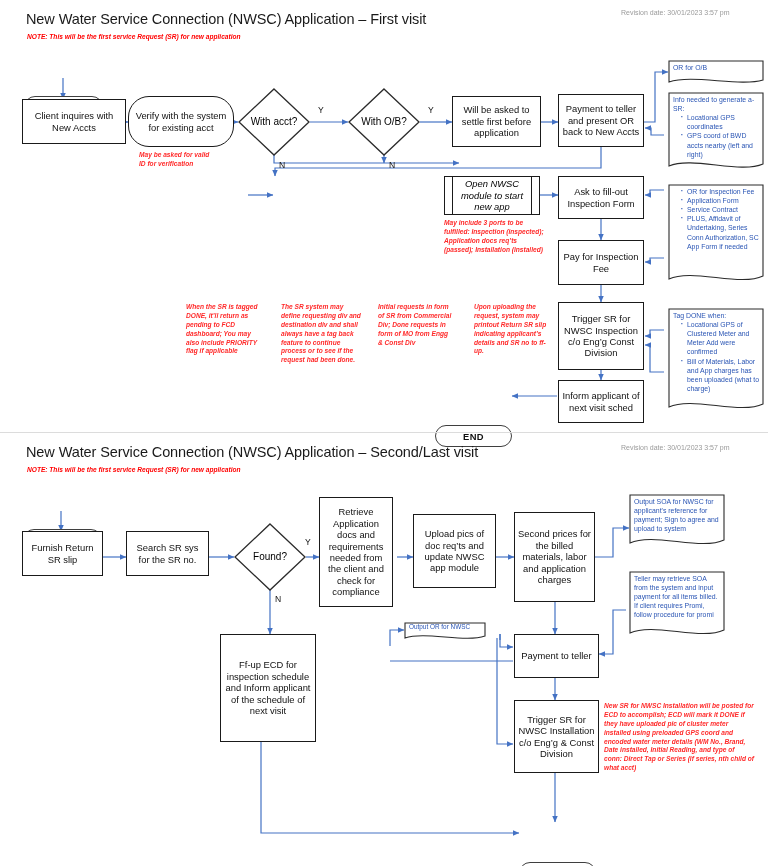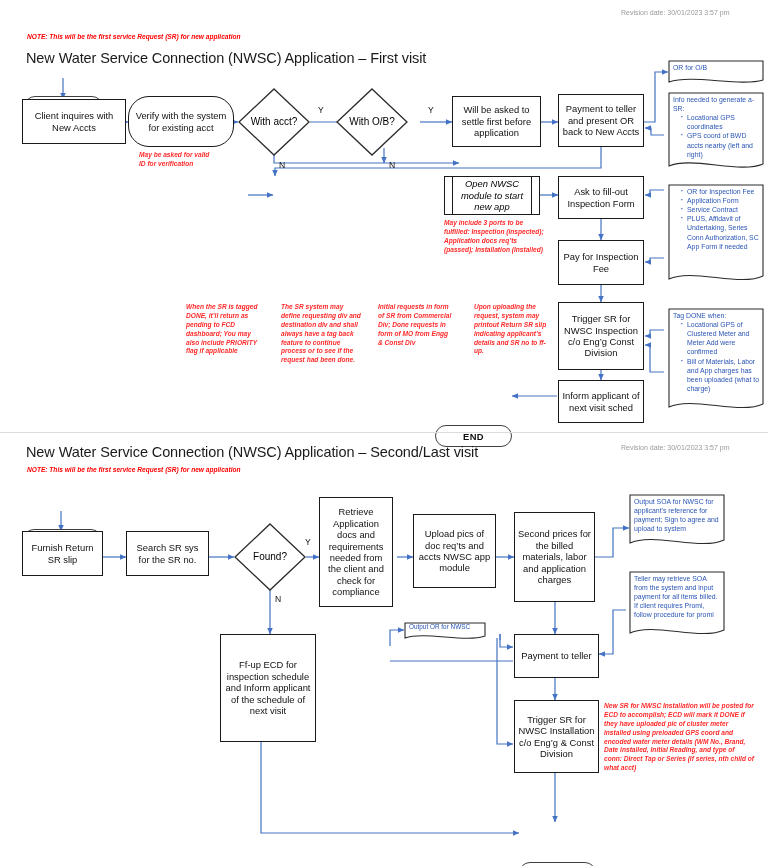--- a/index.html
+++ b/index.html
@@ -41,21 +41,21 @@
 
   .edge{position:absolute;left:0;top:0;width:768px;height:866px;pointer-events:none;}
   .lbl{position:absolute;font-size:8.6px;color:#111;}
   .hr{position:absolute;left:0;width:768px;border-top:1px solid #dcdcdc;}
 </style>
 </head>
 <body>
 
 <div class="canvas">
 
-  <div class="title" style="left:26px;top:11px;margin-top:39px;">New Water Service Connection (NWSC) Application – First visit</div>
+  <div class="title" style="left:26px;top:11px;">New Water Service Connection (NWSC) Application – First visit</div>
   <div class="note" style="left:27px;top:33px;">NOTE: This will be the first service Request (SR) for new application</div>
   <div class="revdate" style="left:621px;top:9px;">Revision date:  30/01/2023 3:57 pm</div>
 
   <svg class="edge">
     <defs>
       <marker id="ah" markerWidth="6" markerHeight="6" refX="5.2" refY="3" orient="auto">
         <path d="M0,0.6 L5.4,3 L0,5.4 z" fill="#4472c4"></path>
       </marker>
     </defs>
     <g stroke="#4472c4" stroke-width="1.2" fill="none" marker-end="url(#ah)">
@@ -107,21 +107,21 @@
   <div class="box" style="left:22px;top:99px;width:104px;height:45px;">Client inquires with New Accts</div>
   <div class="box" style="left:128px;top:96px;width:106px;height:51px;border-radius:21px;">Verify with the system for existing acct</div>
 
   <div class="diamond" style="left:238px;top:88px;width:72px;height:68px;">
     <svg class="dshape" viewBox="0 0 72 68">
       <polygon points="36,1 71,34 36,67 1,34" fill="#fff" stroke="#2b2b2b" stroke-width="1.3"></polygon>
     </svg>
     <div class="dlabel">With acct?</div>
   </div>
 
-  <div class="diamond" style="left:336px;top:88px;width:72px;height:68px;">
+  <div class="diamond" style="left:348px;top:88px;width:72px;height:68px;">
     <svg class="dshape" viewBox="0 0 72 68">
       <polygon points="36,1 71,34 36,67 1,34" fill="#fff" stroke="#2b2b2b" stroke-width="1.3"></polygon>
     </svg>
     <div class="dlabel">With O/B?</div>
   </div>
 
   <div class="lbl" style="left:318px;top:105px;">Y</div>
   <div class="lbl" style="left:279px;top:160px;">N</div>
   <div class="lbl" style="left:428px;top:105px;">Y</div>
   <div class="lbl" style="left:389px;top:160px;">N</div>
@@ -248,21 +248,21 @@
     <svg class="dshape" viewBox="0 0 72 68">
       <polygon points="36,1 71,34 36,67 1,34" fill="#fff" stroke="#2b2b2b" stroke-width="1.3"></polygon>
     </svg>
     <div class="dlabel">Found?</div>
   </div>
 
   <div class="lbl" style="left:305px;top:537px;">Y</div>
   <div class="lbl" style="left:275px;top:594px;">N</div>
 
   <div class="box" style="left:319px;top:497px;width:74px;height:110px;">Retrieve Application docs and requirements needed from the client and check for compliance</div>
-  <div class="box" style="left:413px;top:514px;width:83px;height:74px;">Upload pics of doc req’ts and accts NWSC app module</div>
+  <div class="box" style="left:413px;top:514px;width:83px;height:74px;">Upload pics of doc req’ts and update NWSC app module</div>
   <div class="box" style="left:514px;top:512px;width:81px;height:90px;">Second prices for the billed materials, labor and application charges</div>
   <div class="box" style="left:514px;top:634px;width:85px;height:44px;">Payment to teller</div>
   <div class="box" style="left:220px;top:634px;width:96px;height:108px;">Ff-up ECD for inspection schedule and Inform applicant of the schedule of next visit</div>
   <div class="box" style="left:514px;top:700px;width:85px;height:73px;">Trigger SR for NWSC Installation c/o Eng’g &amp; Const Division</div>
   <div class="term" style="left:519px;top:822px;width:77px;height:22px;">END</div>
 
   <div class="doc" style="left:629px;top:494px;width:96px;height:56px;">
     <svg width="96" height="56" viewBox="0 0 96 56">
       <path d="M1,1 L95,1 L95,46 C72,57 24,38 1,49 Z" fill="#fff" stroke="#2b2b2b" stroke-width="1.1"></path>
     </svg>

